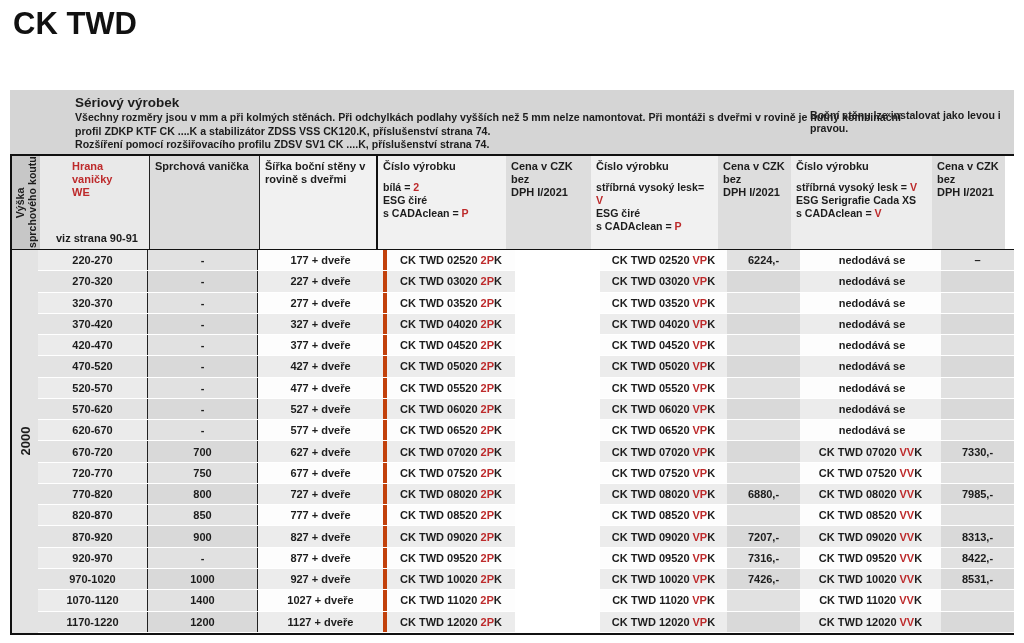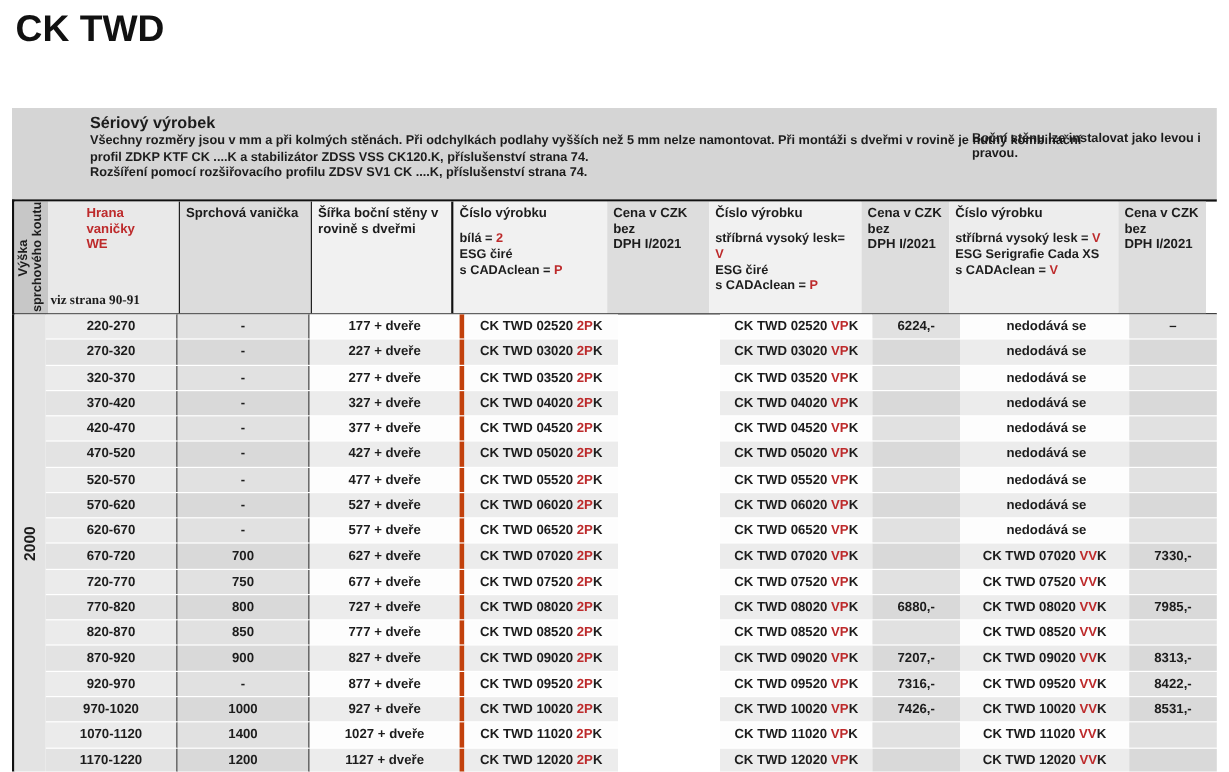--- a/index.html
+++ b/index.html
@@ -1,40 +1,40 @@
 <!DOCTYPE html>
 <html><head>
 <meta charset="utf-8">
 <style>
   html,body{margin:0;padding:0;background:#fff;}
   body{width:1024px;height:643px;position:relative;font-family:"Liberation Sans",sans-serif;color:#1c1c1c;overflow:hidden;}
   .pagetitle{position:absolute;left:13px;top:6px;font-size:31px;font-weight:bold;color:#111;letter-spacing:0px;}
   .tablewrap{position:absolute;left:10px;top:90px;width:1004px;}
   
-  .introband{background:#d5d5d5;height:76px;position:relative;box-sizing:border-box;padding:5px 0 0 65px;}
+  .introband{background:#d5d5d5;height:64px;position:relative;box-sizing:border-box;padding:5px 0 0 65px;}
   .introband .hd{font-size:13.5px;font-weight:bold;margin-bottom:1px;}
   .introband .ln{font-size:10.6px;font-weight:bold;line-height:13.5px;}
   .sidenote{position:absolute;left:800px;top:19px;width:210px;font-size:10.6px;font-weight:bold;line-height:13px;}
   
   .hrow{display:flex;border-top:2px solid #111;border-bottom:1px solid #111;border-left:2px solid #111;height:93px;box-sizing:content-box;}
   .hc{box-sizing:border-box;position:relative;padding:4px 5px;font-size:11px;font-weight:bold;line-height:13px;}
   .hc .ttl{font-size:11px;font-weight:bold;}
   .hc .leg{margin-top:8px;font-size:10.6px;line-height:13px;}
   .hc1{width:28px;background:#c7c7c7;}
   .hc2{width:110px;background:#e9e9e9;border-right:1px solid #222;padding-left:32px;}
   .hc3{width:110px;background:#dcdcdc;border-right:1px solid #222;}
   .hc4{width:118px;background:#f1f1f1;border-right:2px solid #111;}
   .hc5{width:128px;background:#f1f1f1;}
   .hc6{width:85px;background:#dddddd;}
   .hc7{width:127px;background:#f1f1f1;}
   .hc8{width:73px;background:#dddddd;}
   .hc9{width:141px;background:#ededed;}
   .hc10{width:73px;background:#dddddd;}
   .red{color:#bd2a2b;}
-  .viznote{position:absolute;left:2px;bottom:4px;font-weight:bold;color:#1c1c1c;font-family:Liberation Serif, serif;}
+  .viznote{position:absolute;left:16px;bottom:4px;font-weight:bold;color:#1c1c1c;}
   .rotbox{position:absolute;top:50%;left:50%;transform:translate(-50%,-50%) rotate(-90deg);width:90px;text-align:center;font-size:10.6px;font-weight:bold;line-height:11.5px;white-space:nowrap;}
   .rotbox div{white-space:nowrap;}
   
   .bodywrap{display:flex;border-left:2px solid #111;border-bottom:2px solid #111;}
   .heightcol{width:28px;background:#e3e3e3;position:relative;}
   .heightcol .rot2000{position:absolute;top:50%;left:50%;transform:translate(-50%,-50%) rotate(-90deg);font-size:13px;font-weight:bold;}
   .rowsarea{width:976px;}
   .trow{display:flex;height:21.28px;border-bottom:1px solid #fff;box-sizing:border-box;}
   .tc{box-sizing:border-box;display:flex;align-items:center;justify-content:center;font-size:11px;font-weight:bold;white-space:nowrap;overflow:hidden;}
   .c-range{width:110px;border-right:1px solid #222;}

